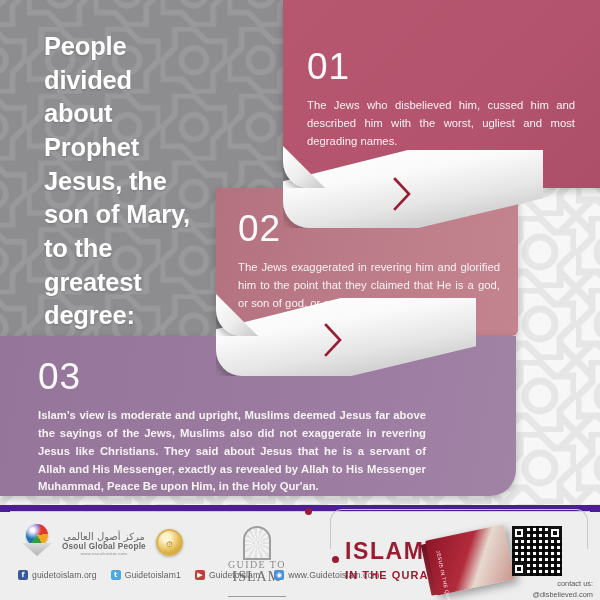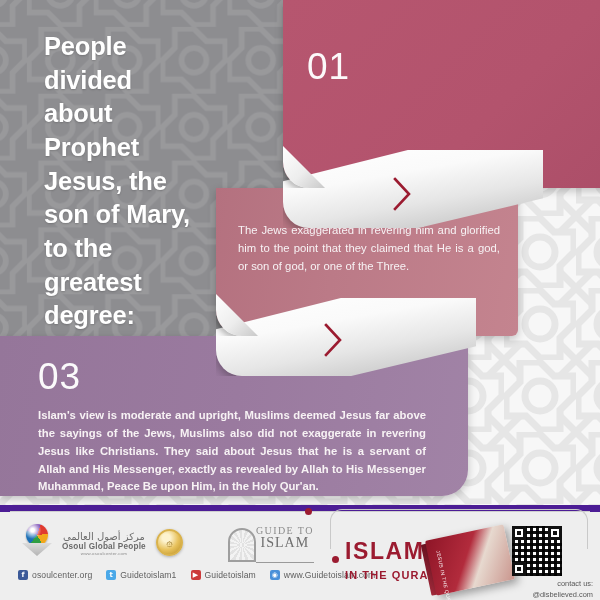--- a/index.html
+++ b/index.html
@@ -95,21 +95,21 @@
     width: 302px; height: 148px;
     padding: 22px 22px 0 22px;
     background: linear-gradient(100deg, #b4717f 0%, #bb7a87 40%, #c4848f 100%);
     border-bottom-left-radius: 26px;
     border-bottom-right-radius: 6px;
   }
   #panel2 .body { width: 262px; }
 
   #panel3 {
     left: 0px; top: 336px;
-    width: 468px; height: 160px;
+    width: 516px; height: 160px;
     padding: 22px 24px 0 38px;
     background: linear-gradient(100deg, #95769a 0%, #9a7a9f 50%, #a183a6 100%);
     border-bottom-right-radius: 26px;
   }
   #panel3 .body { width: 388px; font-weight: bold; }
 
   
   .curl {
     position: absolute;
     z-index: 5;
@@ -223,21 +223,21 @@
     background: radial-gradient(circle at 36% 30%, #fdf3cf 0 18%, #e8c25d 55%, #b98d22 100%);
     border: 2px solid #d9b24c;
     box-shadow: 0 1px 3px rgba(0,0,0,.28);
     display:flex; align-items:center; justify-content:center;
     color:#8a6612; font-size:11px;
     font-family:"DejaVu Sans", sans-serif;
   }
 
   .gti-logo {
     position: absolute; left: 228px; top: 14px;
-    display:flex; align-items:center; 
+    display:flex; align-items:center; flex-direction:column;
   }
   .gti-arch {
     width: 28px; height: 34px;
     border: 2px solid #9e9e9e;
     border-top-left-radius: 14px; border-top-right-radius: 14px;
     background:
       repeating-conic-gradient(from 0deg at 50% 50%, #f3f3f3 0deg 12deg, #e2e2e2 12deg 24deg);
   }
   .gti-words { display:flex; flex-direction:column; line-height:1; }
   .gti-top { font-size: 10px; letter-spacing: 1.4px; color:#8c8c8c; font-family:"Liberation Serif", serif; }
@@ -366,33 +366,35 @@
 about
 Prophet
 Jesus, the
 son of Mary,
 to the
 greatest
 degree:</div>
 
   <div class="panel" id="panel1">
     <div class="num">01</div>
+    <div class="body">The Jews who disbelieved him, cussed him and described him with the worst, ugliest and most degrading names.</div>
   </div>
   <div class="fold" style="left:283px; top:146px;"></div>
 
   <div class="curl" id="curl1">
     <div class="sheet"></div>
   </div>
   <div class="chevron" style="left:391px; top:176px;">
     <svg viewBox="0 0 22 36">
         <path d="M4 3 L18 18 L4 33" fill="none" stroke="#9b1b30" stroke-width="2.6" stroke-linecap="square"></path>
       </svg>
   </div>
 
   <div class="panel" id="panel2">
+    <div class="num">02</div>
     <div class="body">The Jews exaggerated in revering him and glorified him to the point that they claimed that He is a god, or son of god, or one of the Three.</div>
   </div>
   <div class="fold" style="left:216px; top:294px;"></div>
 
   <div class="curl" id="curl2">
     <div class="sheet"></div>
   </div>
   <div class="chevron" style="left:322px; top:322px;">
     <svg viewBox="0 0 22 36">
         <path d="M4 3 L18 18 L4 33" fill="none" stroke="#9b1b30" stroke-width="2.6" stroke-linecap="square"></path>
@@ -426,21 +428,21 @@
       <div class="gti-arch"></div>
       <div class="gti-words">
         <div class="gti-top">GUIDE TO</div>
         <div class="gti-bot">ISLAM</div>
       </div>
     </div>
 
     <div class="social-row">
       <div class="social">
         <span class="sq fb">f</span>
-        <span>osoulcenter.org</span>
+        <span>guidetoislam.org</span>
       </div>
       <div class="social">
         <span class="sq tw">t</span>
         <span>Guidetoislam1</span>
       </div>
       <div class="social">
         <span class="sq yt">▶</span>
         <span>Guidetoislam</span>
       </div>
       <div class="social">

